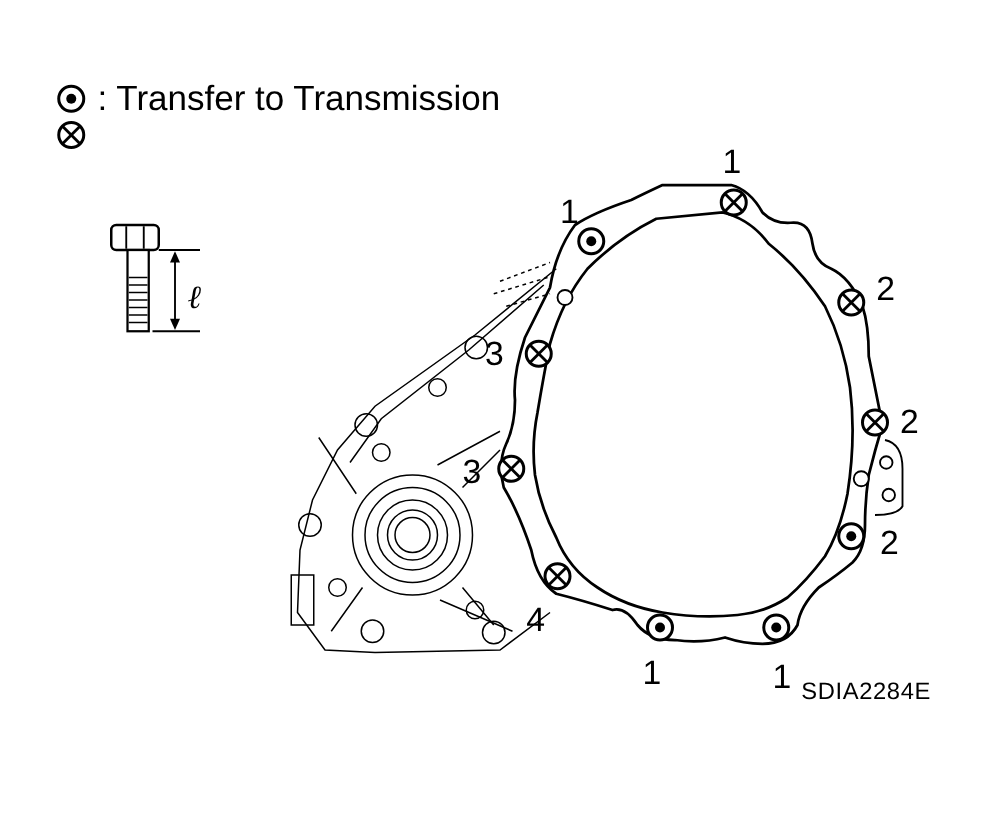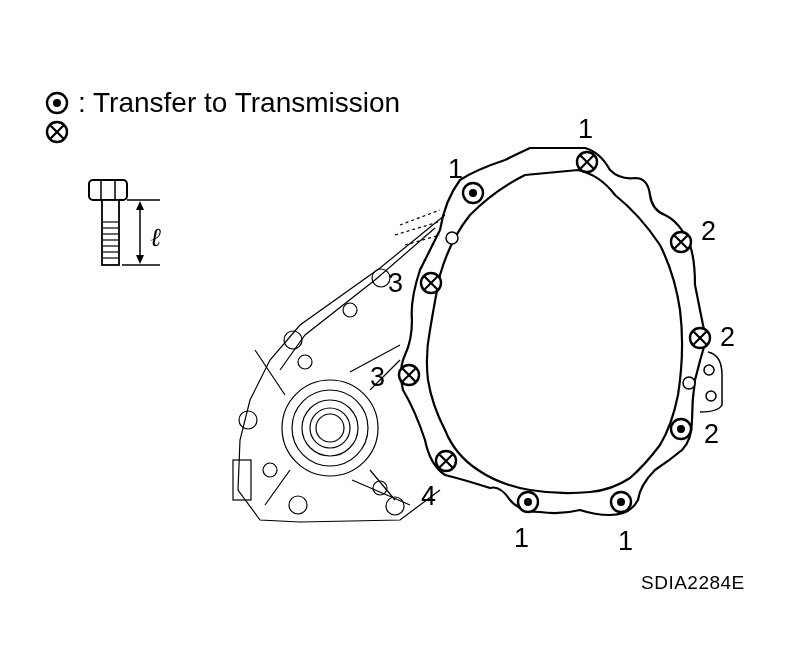--- a/index.html
+++ b/index.html
@@ -1,20 +1,20 @@
 <!DOCTYPE html>
 <html><head>
 <meta charset="utf-8">
 <style>
   html, body { margin:0; padding:0; background:#ffffff; }
   body { width:786px; height:670px; position:relative; overflow:hidden; font-family:"Liberation Sans", sans-serif; color:#000; }
-  .legend { position:absolute; left:44px; top:86px; font-size:28px; line-height:33px; }
+  .legend { position:absolute; left:44px; top:62px; font-size:28px; line-height:33px; }
   .legend-row { display:flex; align-items:center; white-space:nowrap; }
   .legend-sym { width:26px; height:26px; margin-right:8px; }
-  .code { position:absolute; left:641px; top:572px; font-size:19px; letter-spacing:0.5px; }
+  .code { position:absolute; left:641px; top:543px; font-size:19px; letter-spacing:0.5px; }
   svg.main { position:absolute; left:0; top:0; }
   .lbl { font-family:"Liberation Sans", sans-serif; font-size:27px; fill:#000; }
 </style>
 </head>
 <body>
 
 <div class="legend">
   <div class="legend-row">
     <svg class="legend-sym" viewBox="0 0 26 26">
       <circle cx="13" cy="13" r="10" fill="none" stroke="#000" stroke-width="2.4"></circle>

